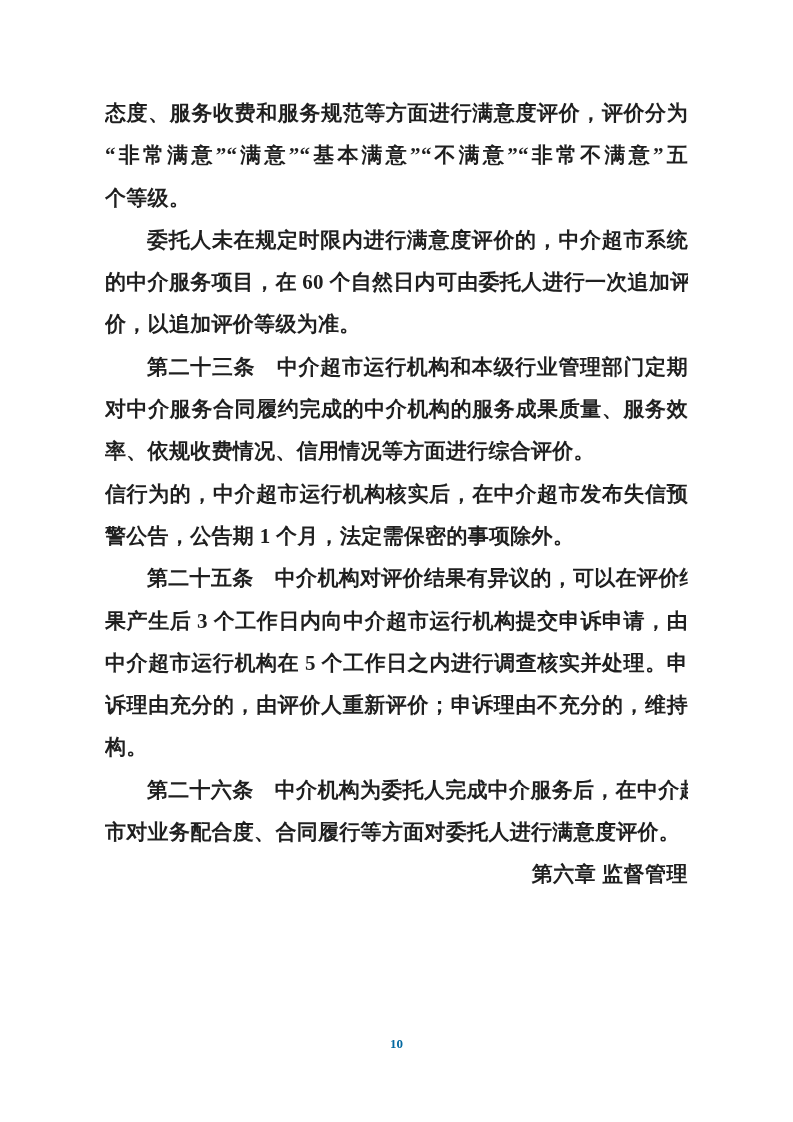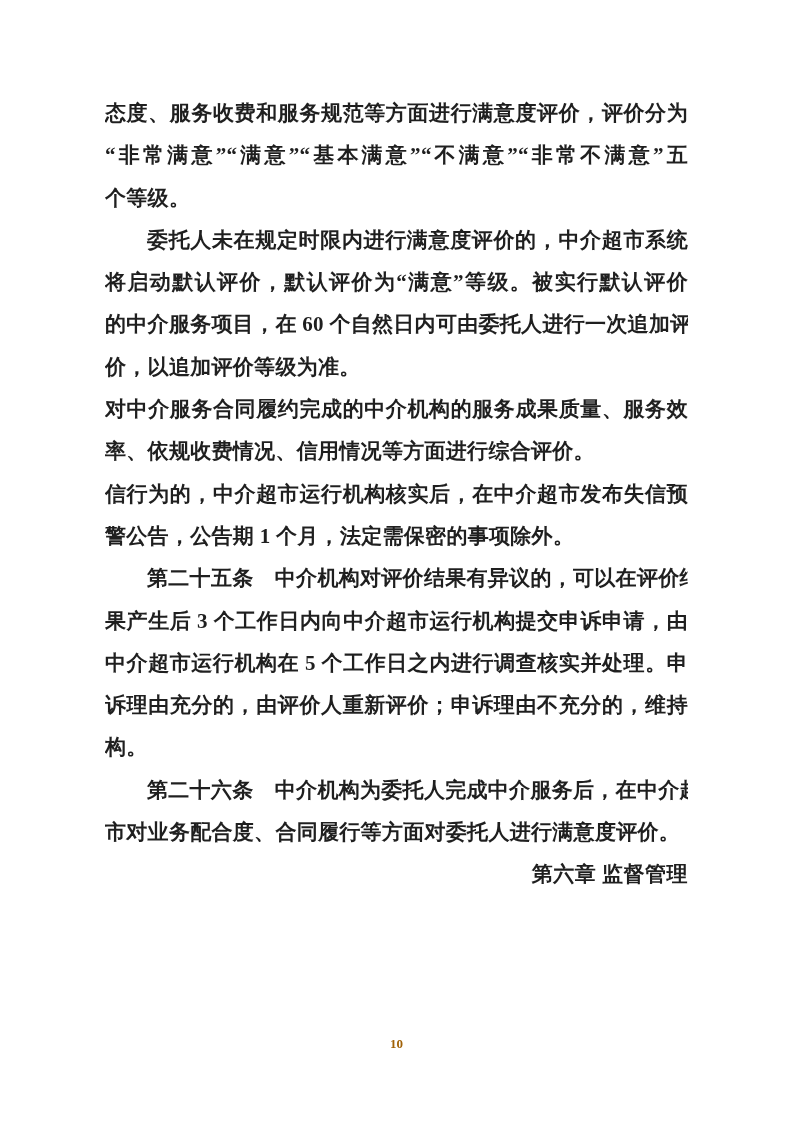--- a/index.html
+++ b/index.html
@@ -48,41 +48,41 @@
     text-align: right;
     letter-spacing: 0.5px;
   }
   .page-footer {
     position: absolute;
     left: 0;
     top: 1036px;
     width: 100%;
     text-align: center;
     font-size: 13px;
-    color: #a16207;
+    color: #0369a1;
     font-family: "Liberation Serif", "DejaVu Serif", serif;
   }
 </style>
 </head>
 <body>
 
 <div class="page">
   <div id="document-body">
       <div class="para">
         <div class="line">态度、服务收费和服务规范等方面进行满意度评价，评价分为</div>
         <div class="line">“非常满意”“满意”“基本满意”“不满意”“非常不满意”五</div>
         <div class="line last">个等级。</div>
       </div>
       <div class="para">
         <div class="line first-indent">委托人未在规定时限内进行满意度评价的，中介超市系统</div>
-        <div class="line">将启动默认评价，默认评价为“满意”等级。被实行默认评价</div>
         <div class="line">的中介服务项目，在 60 个自然日内可由委托人进行一次追加评</div>
         <div class="line last">价，以追加评价等级为准。</div>
       </div>
       <div class="para">
+        <div class="line first-indent">第二十三条　中介超市运行机构和本级行业管理部门定期</div>
         <div class="line">对中介服务合同履约完成的中介机构的服务成果质量、服务效</div>
         <div class="line last">率、依规收费情况、信用情况等方面进行综合评价。</div>
       </div>
       <div class="para">
         <div class="line">信行为的，中介超市运行机构核实后，在中介超市发布失信预</div>
         <div class="line last">警公告，公告期 1 个月，法定需保密的事项除外。</div>
       </div>
       <div class="para">
         <div class="line first-indent">第二十五条　中介机构对评价结果有异议的，可以在评价结</div>
         <div class="line">果产生后 3 个工作日内向中介超市运行机构提交申诉申请，由</div>

